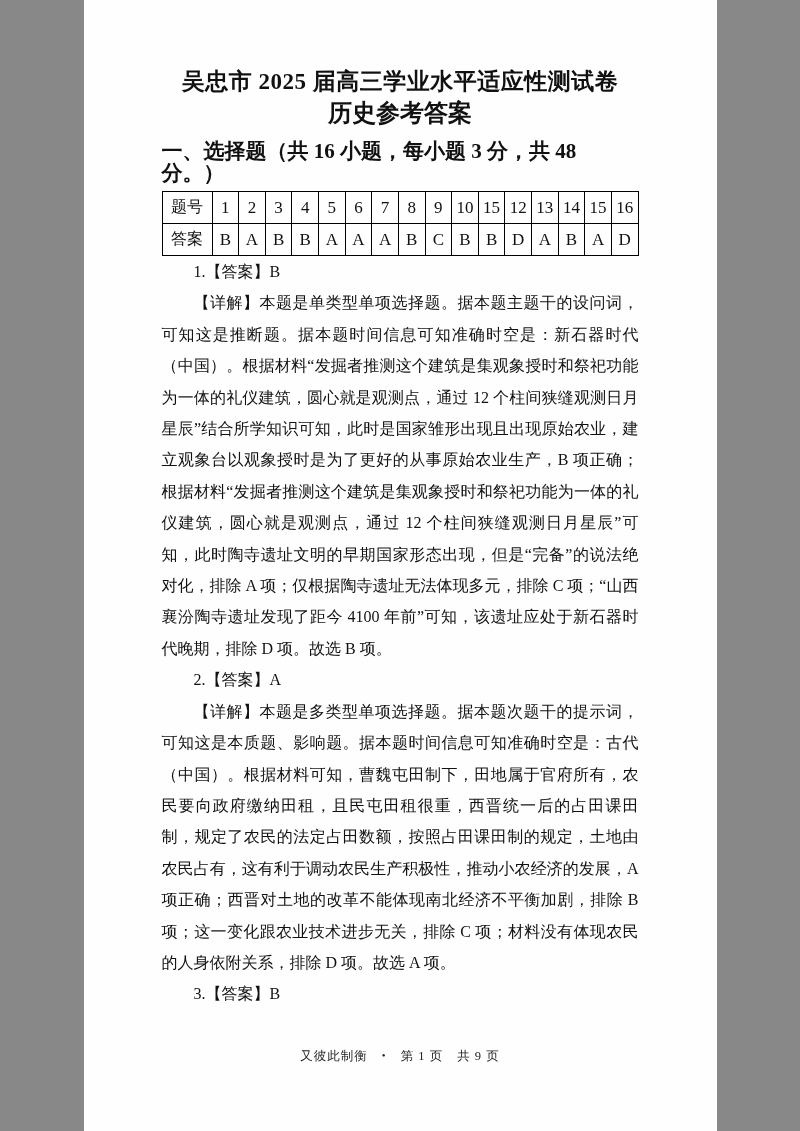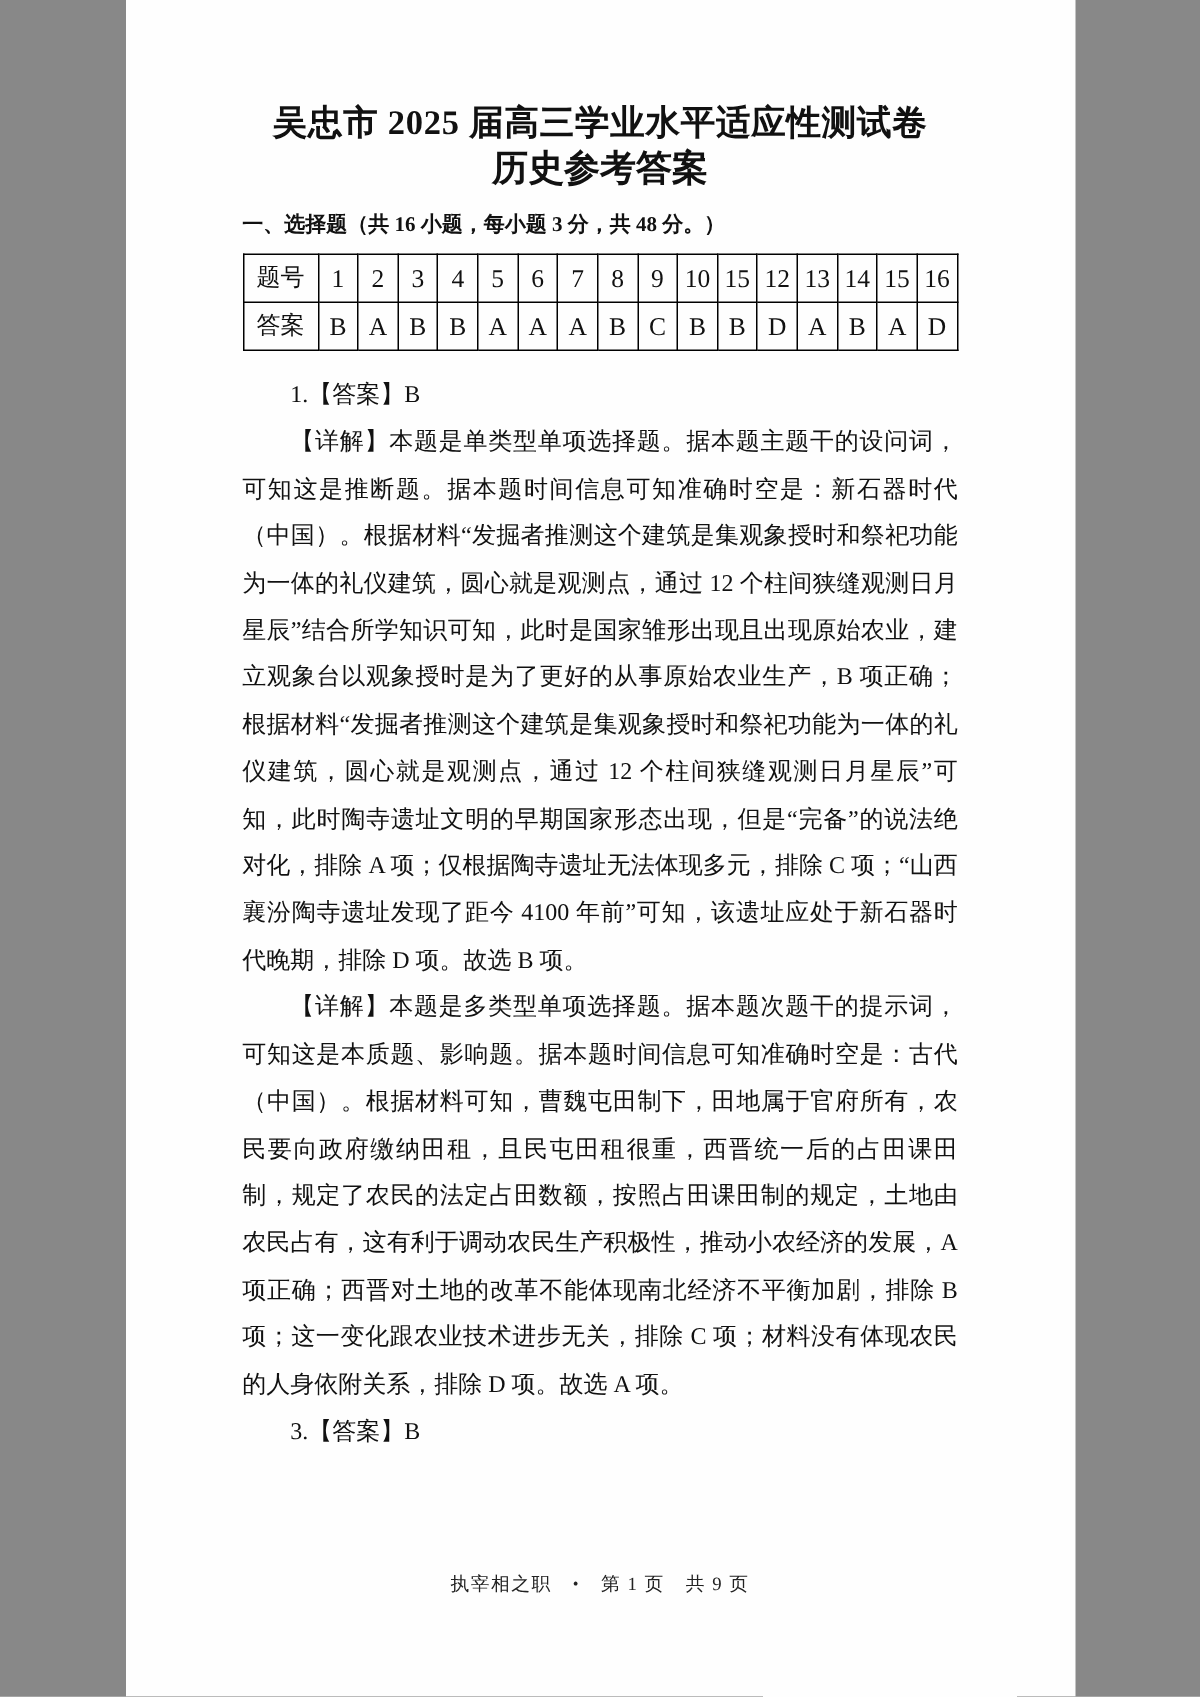--- a/index.html
+++ b/index.html
@@ -25,42 +25,42 @@
   }
   .subtitle {
     margin: 0;
     text-align: center;
     font-size: 24px;
     font-weight: bold;
     line-height: 31px;
   }
   .section-heading {
     margin: 11px 0 7px 0;
-    font-size: 14px;
+    font-size: 21px;
     font-weight: bold;
     line-height: 22px;
   }
   table.answer-table {
     width: 100%;
     border-collapse: collapse;
     table-layout: fixed;
   }
   table.answer-table td {
     border: 1.5px solid #000;
     text-align: center;
     vertical-align: middle;
     height: 31px;
     font-size: 17px;
     padding: 0;
     overflow: hidden;
   }
   table.answer-table td.label-cell {
     font-size: 16px;
   }
-  .explanations { margin-top: 14px; }
+  .explanations { margin-top: 0; }
   .explanations p {
     margin: 0;
     font-size: 16px;
     line-height: 31.4px;
     text-indent: 2em;
     text-align: justify;
   }
   .footer {
     position: absolute;
     left: 0;
@@ -145,24 +145,25 @@
       </tr>
     </tbody>
   </table>
 
   <div class="explanations">
     <div>
       <p>1.【答案】B</p>
       <p>【详解】本题是单类型单项选择题。据本题主题干的设问词，可知这是推断题。据本题时间信息可知准确时空是：新石器时代（中国）。根据材料“发掘者推测这个建筑是集观象授时和祭祀功能为一体的礼仪建筑，圆心就是观测点，通过 12 个柱间狭缝观测日月星辰”结合所学知识可知，此时是国家雏形出现且出现原始农业，建立观象台以观象授时是为了更好的从事原始农业生产，B 项正确；根据材料“发掘者推测这个建筑是集观象授时和祭祀功能为一体的礼仪建筑，圆心就是观测点，通过 12 个柱间狭缝观测日月星辰”可知，此时陶寺遗址文明的早期国家形态出现，但是“完备”的说法绝对化，排除 A 项；仅根据陶寺遗址无法体现多元，排除 C 项；“山西襄汾陶寺遗址发现了距今 4100 年前”可知，该遗址应处于新石器时代晚期，排除 D 项。故选 B 项。</p>
     </div>
     <div>
+      <p>2.【答案】A</p>
       <p>【详解】本题是多类型单项选择题。据本题次题干的提示词，可知这是本质题、影响题。据本题时间信息可知准确时空是：古代（中国）。根据材料可知，曹魏屯田制下，田地属于官府所有，农民要向政府缴纳田租，且民屯田租很重，西晋统一后的占田课田制，规定了农民的法定占田数额，按照占田课田制的规定，土地由农民占有，这有利于调动农民生产积极性，推动小农经济的发展，A 项正确；西晋对土地的改革不能体现南北经济不平衡加剧，排除 B 项；这一变化跟农业技术进步无关，排除 C 项；材料没有体现农民的人身依附关系，排除 D 项。故选 A 项。</p>
     </div>
     <div>
       <p>3.【答案】B</p>
     </div>
   </div>
 
   <div class="footer">
-    <span>执宰相之职</span><span class="bullet">•</span><span>第 1 页</span><span>共 9 页</span>
+    <span>又彼此制衡</span><span class="bullet">•</span><span>第 1 页</span><span>共 9 页</span>
   </div>
 
 </div>
 
 </body></html>

